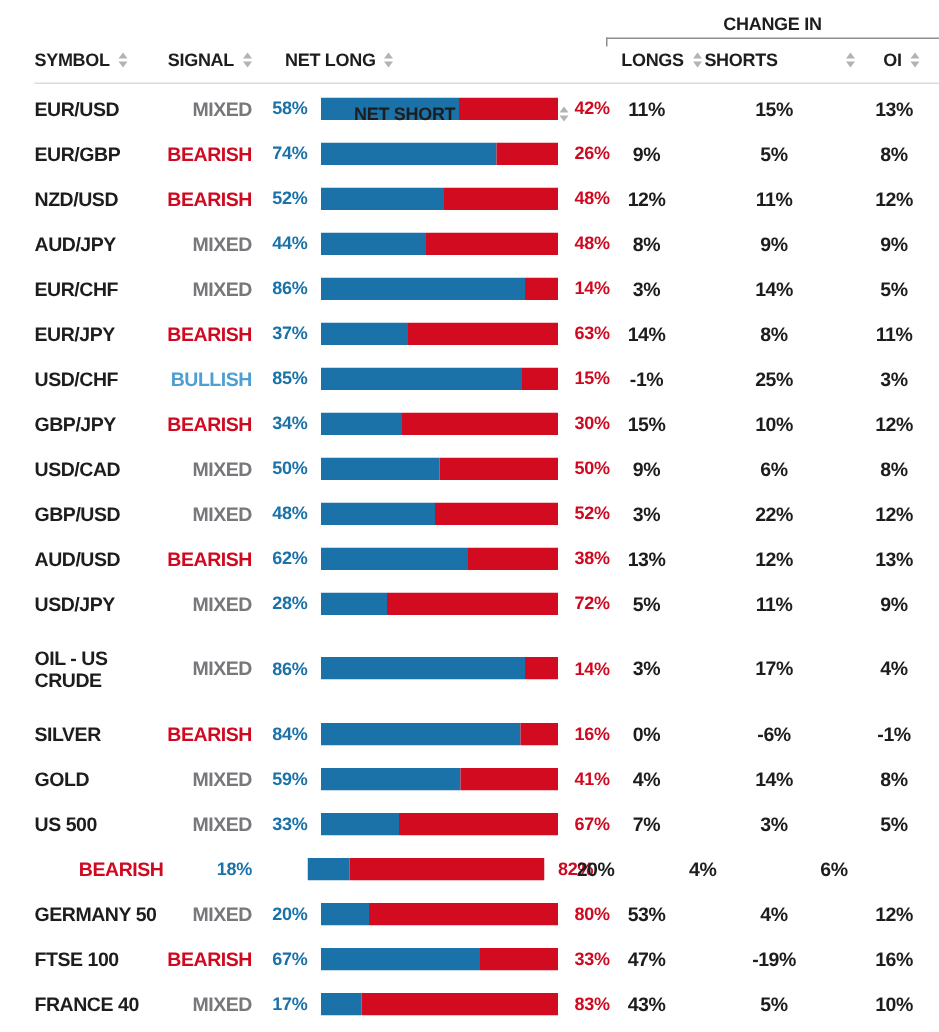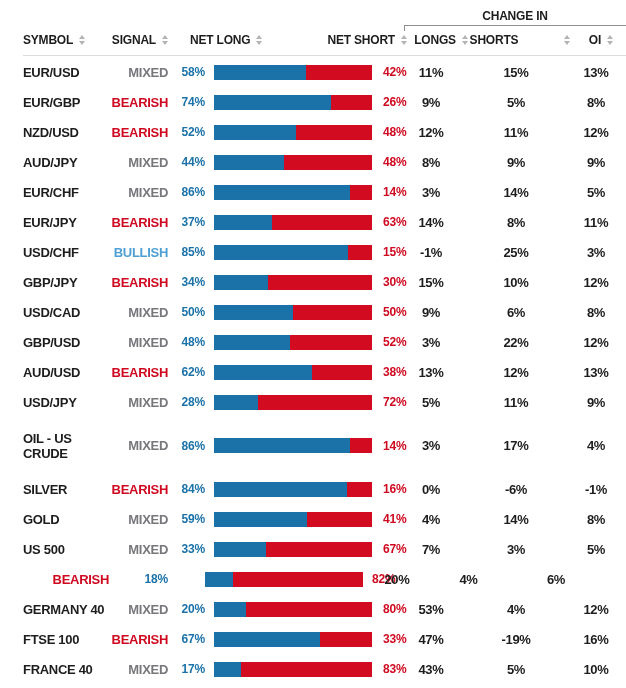--- a/index.html
+++ b/index.html
@@ -28,21 +28,21 @@
   }
   .h-label {
     position:absolute; top:32px; height:16px;
     display:flex; align-items:center;
     font-size:12px; font-weight:700; letter-spacing:-0.2px;
     color:var(--text-dark, #1d1d1d); cursor:pointer; white-space:nowrap;
   }
   .h-symbol   { left:23px; }
   .h-signal   { left:100px; width:68px;  justify-content:flex-end; }
   .h-netlong  { left:190px; }
-  .h-netshort { left:264px; width:143px; justify-content:flex-end; }
+  .h-netshort { left:236px; width:143px; justify-content:space-between;margin-top:36px; }
   .h-longs    { left:404px; width:74px;  justify-content:center;align-items:center; }
   .h-shorts   { left:483px; width:74px;  justify-content:center;gap:40px; }
   .h-oi       { left:566px; width:70px;  justify-content:center; }
 
   .sort-icon { display:inline-flex; flex-direction:column; align-items:center; gap:2px; margin-left:6px; }
   .tri-up {
     width:0; height:0;
     border-left:3.5px solid transparent; border-right:3.5px solid transparent;
     border-bottom:4px solid var(--arrow, #b3b3b3);
   }
@@ -442,21 +442,21 @@
     <div class="spacer"></div>
     <div class="ns">82%</div>
     <div class="chg c-longs">20%</div>
     <div class="spacer"></div>
     <div class="chg c-shorts">4%</div>
     <div class="spacer"></div>
     <div class="chg c-oi">6%</div>
   </div>
 
   <div class="row">
-    <div class="sym">GERMANY 40</div>
+    <div class="sym">GERMANY 50</div>
     <div class="sig mixed">MIXED</div>
     <div class="nl">20%</div>
     <div class="spacer"></div>
     <div class="bar">
       <div class="bar-long" style="width: 20%;"></div>
       <div class="bar-short"></div>
     </div>
     <div class="spacer"></div>
     <div class="ns">80%</div>
     <div class="chg c-longs">53%</div>

